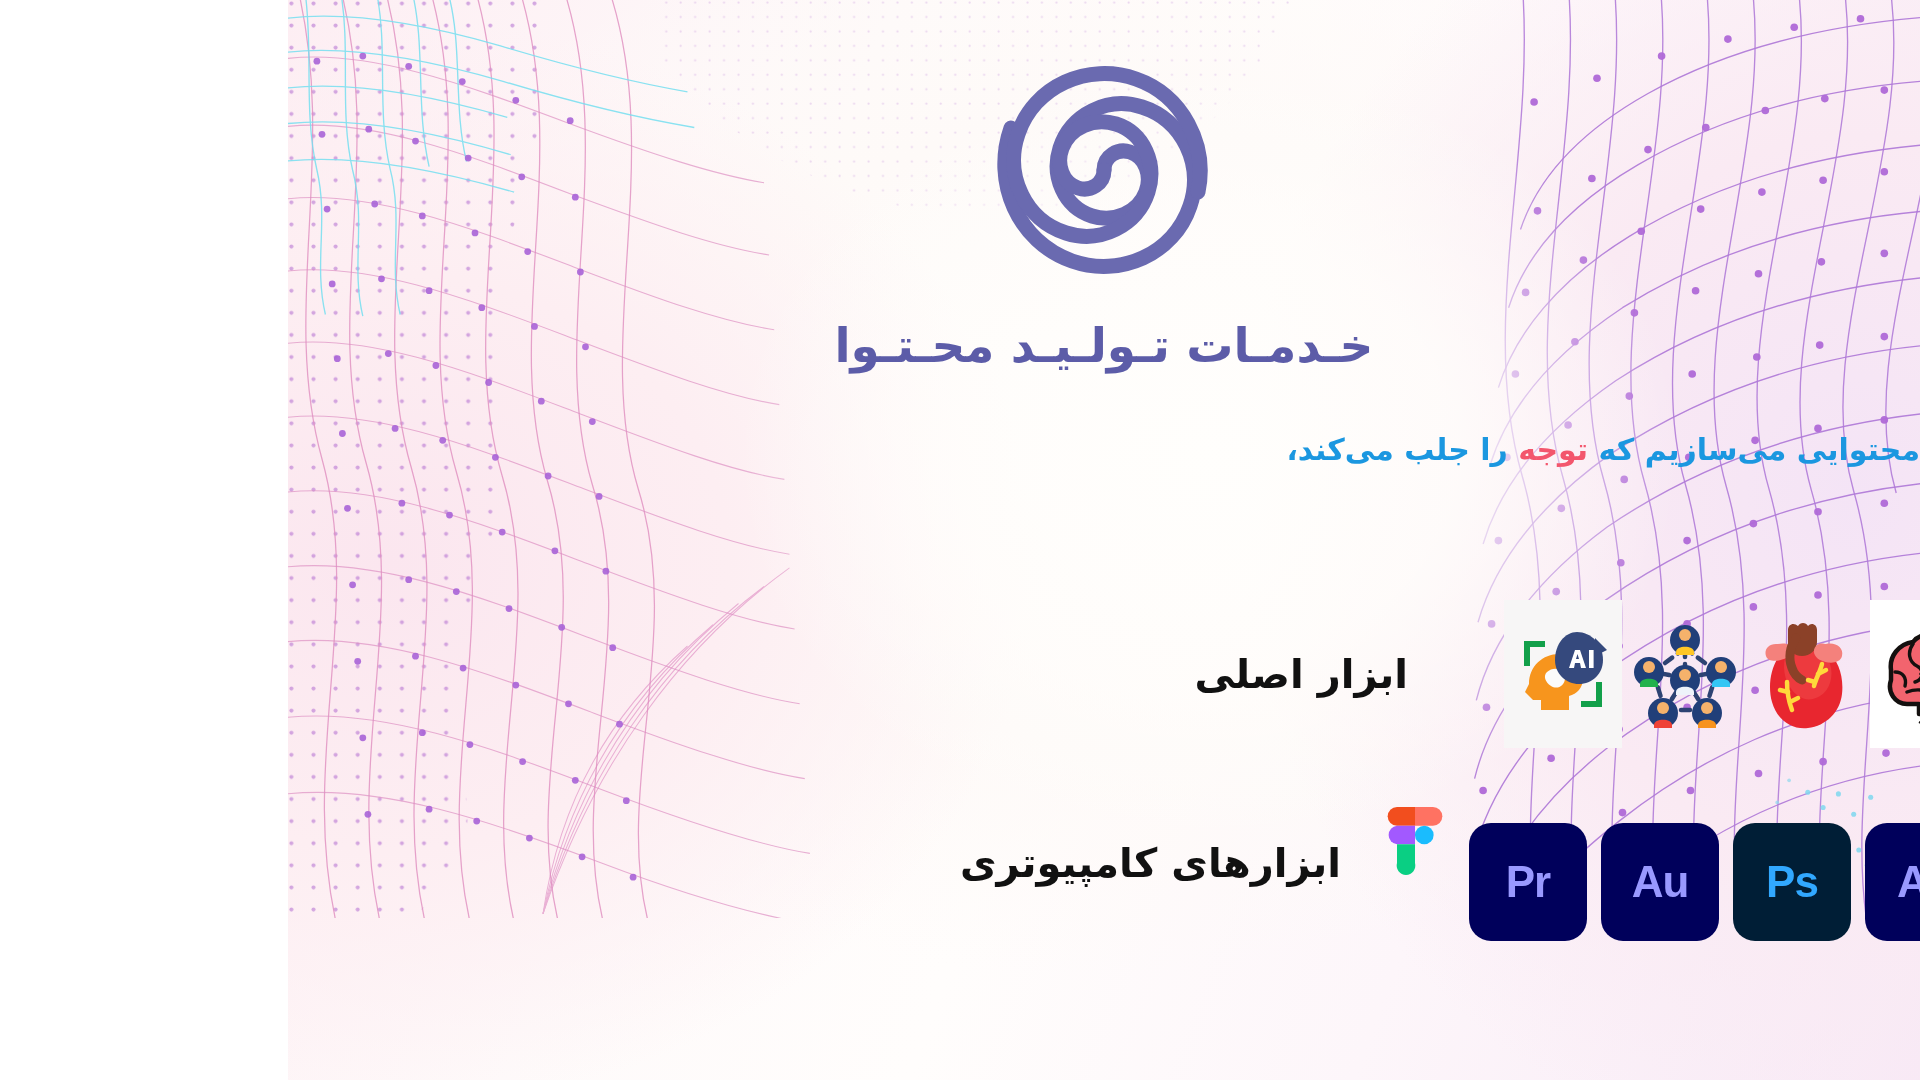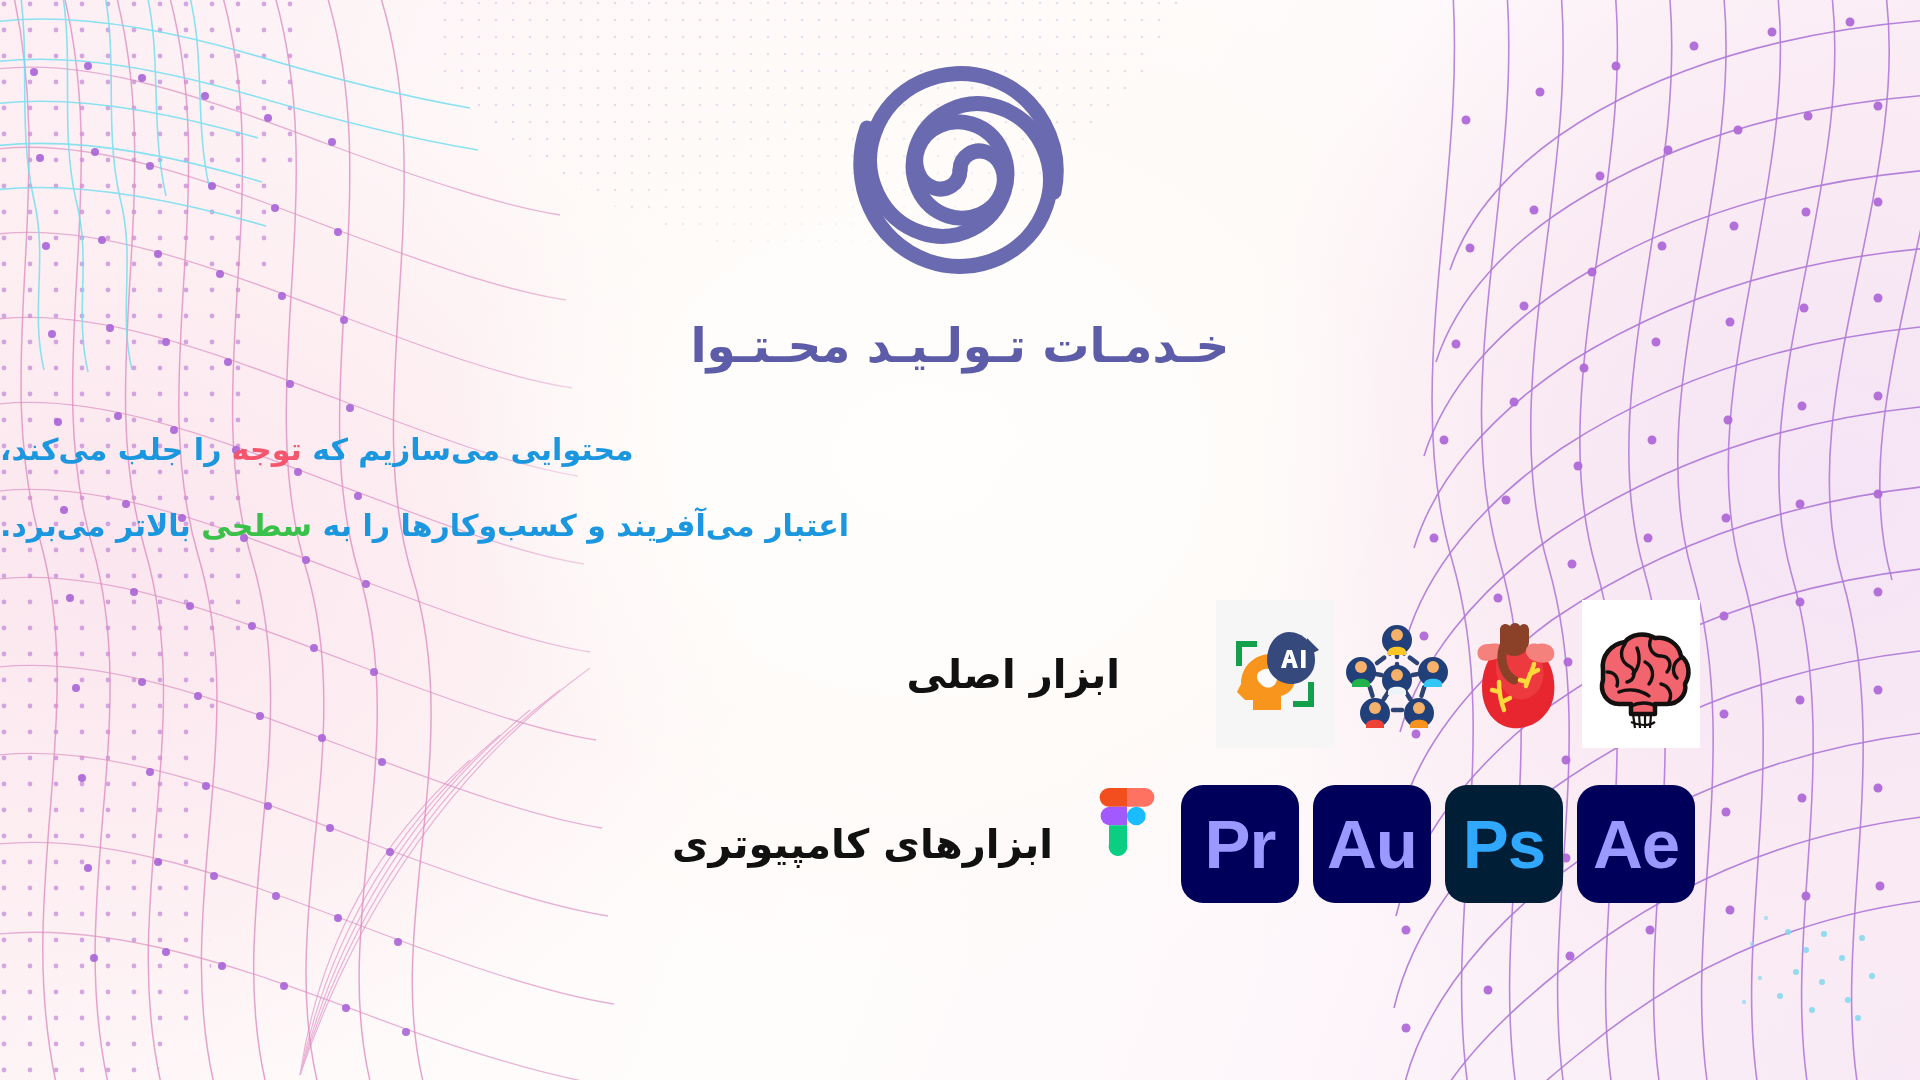--- a/index.html
+++ b/index.html
@@ -6,21 +6,21 @@
     margin: 0;
     padding: 0;
     width: 1920px;
     height: 1080px;
     overflow: hidden;
     font-family: "DejaVu Sans", "Liberation Sans", sans-serif;
   }
 
   #slide {
     position: relative;
-    width: 1920px;
+    width: 1632px;
     height: 1080px;
     background: #fdf3f3;
     overflow: hidden;
   }
 
   
   .bg-layer {
     position: absolute;
     inset: 0;
     pointer-events: none;
@@ -64,21 +64,21 @@
     font-weight: 800;
     letter-spacing: 1px;
     color: #5c5ca8;
     direction: rtl;
     white-space: nowrap;
   }
 
   .subline {
     position: absolute;
     left: 0; right: 0;
-    text-align: left;
+    text-align: right;
     font-size: 30px;
     font-weight: 800;
     direction: rtl;
     white-space: nowrap;
     color: #1b97e0;
   }
   .subline-1 { top: 432px; }
   .subline-2 { top: 508px; }
 
   .accent-red   { color: #f3566d; }
@@ -140,22 +140,23 @@
 
   .app-tile {
     width: 118px;
     height: 118px;
     border-radius: 22px;
     display: flex;
     align-items: center;
     justify-content: center;
     font-family: "Liberation Sans", sans-serif;
     font-weight: 700;
-    font-size: 69px;
+    font-size: 44px;
     letter-spacing: -1px;
+    margin-top: 38px;
   }
   .app-pr { background: #00005b; color: #9999ff; }
   .app-ps { background: #001e36; color: #31a8ff; }
   .app-au { background: #00005b; color: #9999ff; }
   .app-ae { background: #00005b; color: #9999ff; }
 
   .figma-tile {
     width: 80px;
     height: 118px;
     display: flex;
@@ -466,23 +467,20 @@
       </g>
     </svg>
   </div>
 
   <div class="headline">خـدمـات تـولـیـد محـتـوا</div>
 
   <div class="subline subline-1">
     <span>محتوایی می‌سازیم که </span><span class="accent-red">توجه</span><span> را جلب می‌کند،</span>
   </div>
 
-  <div class="subline subline-2">
-    <span>اعتبار می‌آفریند و کسب‌وکارها را به </span><span class="accent-green">سطحی</span><span> بالاتر می‌برد.</span>
-  </div>
 
   <div class="row row-tools">
     <div class="row-icons">
 
       <div class="icon-tile plain-bg">
         <svg width="104" height="104" viewBox="0 0 104 104">
 
           <g fill="none" stroke="#12a04a" stroke-width="6">
             <path d="M34,22 L16,22 L16,44"></path>
             <path d="M70,82 L88,82 L88,60"></path>

